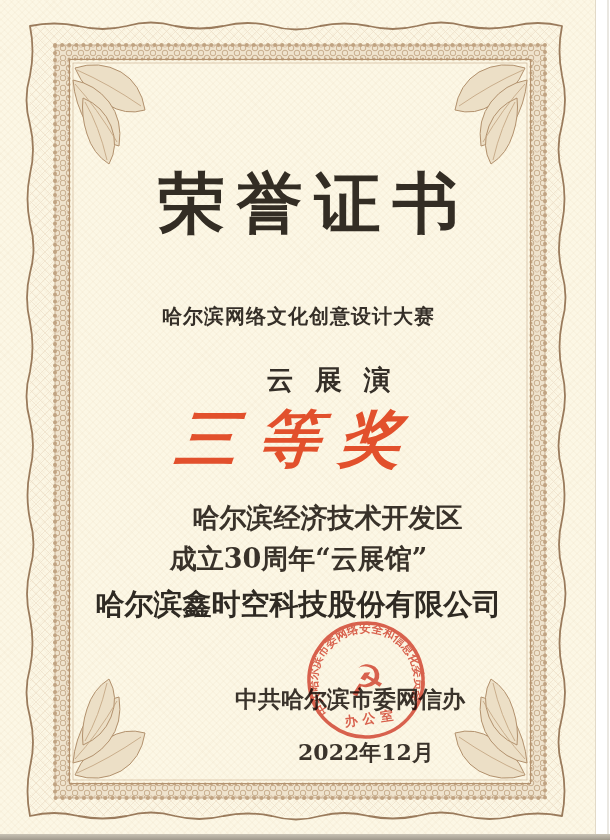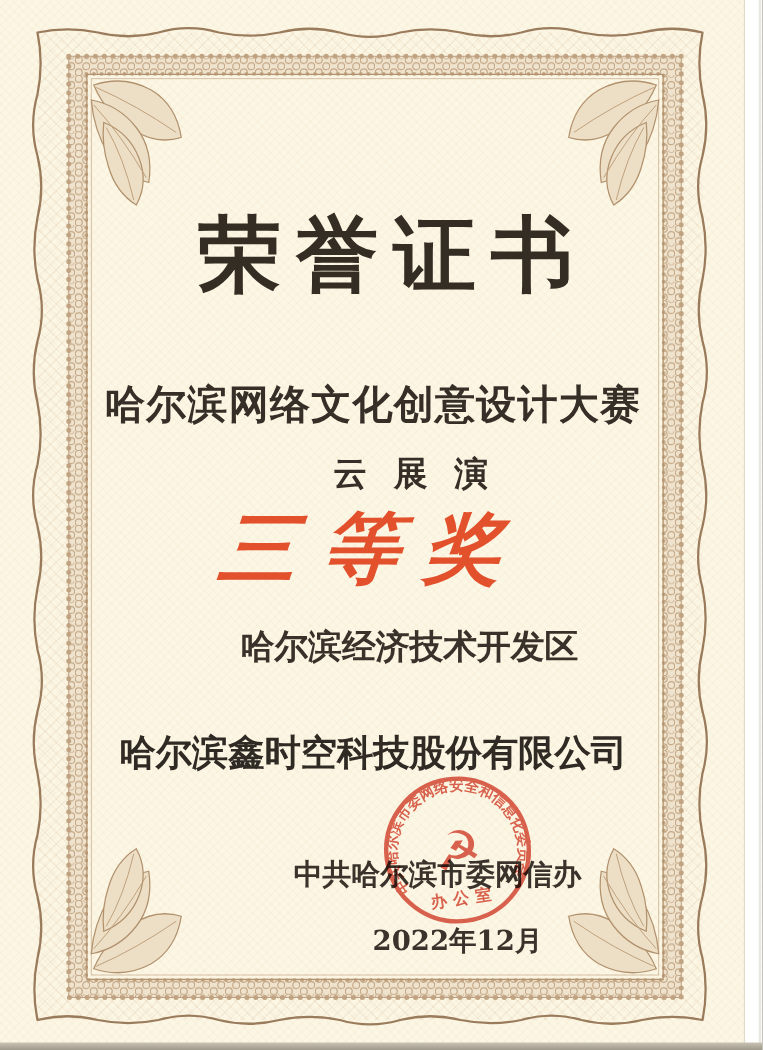--- a/index.html
+++ b/index.html
@@ -14,30 +14,30 @@
       repeating-linear-gradient(-45deg, rgba(210,180,140,0.06) 0 1.5px, transparent 1.5px 5px);
     font-family:"DejaVu Serif","Liberation Serif",serif;
     color:#39322a;
   }
   svg.frame{position:absolute;left:0;top:0;width:610px;height:840px;z-index:1;}
   .lf{fill:#ecdfc6;stroke:#b2916d;stroke-width:1;}
   .vein{fill:none;stroke:#c0a17c;stroke-width:0.8;}
   .txt{position:absolute;left:0;width:597px;text-align:center;line-height:1.15;z-index:3;}
   .title{top:166px;font-size:66px;font-weight:700;letter-spacing:12px;color:#332d24;padding-left:16px;}
   .subtitle{top:243px;font-size:23px;font-weight:700;letter-spacing:2.5px;color:#3a342b;}
-  .event{top:305px;font-size:32px;font-weight:600;letter-spacing:1px;color:#352f28;}
+  .event{top:305px;font-size:20px;font-weight:600;letter-spacing:1px;color:#352f28;}
   .category{top:364px;font-size:27px;font-weight:600;letter-spacing:6px;color:#352f28;padding-left:33px;}
   .award{
     top:403px;font-size:62px;font-weight:700;font-style:italic;
     letter-spacing:20px;color:#e2502c;transform:skewX(-5deg);
   }
   .proj1{top:502px;font-size:27px;font-weight:600;margin-left:29px;}
   .proj2{top:543px;font-size:27px;font-weight:600;}
   .recipient{top:588px;font-size:29px;font-weight:700;
-    font-family:Liberation Mono, monospace;color:#2f2a23;}
+    font-family:Liberation Serif, serif;color:#2f2a23;}
   .issuer{position:absolute;left:140px;top:684px;width:420px;text-align:center;
     font-size:23px;font-weight:600;z-index:3;color:#3a332b;}
   .date{position:absolute;left:156px;top:716px;width:420px;text-align:center;
     font-size:22px;font-weight:600;z-index:3;color:#3a332b;margin-top:22px;}
   svg.seal{
     position:absolute;left:296px;top:610px;width:140px;height:140px;
     z-index:4;mix-blend-mode:multiply;opacity:0.88;
   }
   .right-strip{
     position:absolute;right:0;top:0;width:14px;height:100%;
@@ -93,20 +93,21 @@
     <use href="#leaves" transform="translate(529,60) scale(-1,1)"></use>
     <use href="#leaves" transform="translate(71,783) scale(1,-1)"></use>
     <use href="#leaves" transform="translate(529,783) scale(-1,-1)"></use>
   </svg>
 
   <div class="txt title">荣誉证书</div>
   <div class="txt event">哈尔滨网络文化创意设计大赛</div>
   <div class="txt category">云 展 演</div>
   <div class="txt award">三等奖</div>
   <div class="txt proj1">哈尔滨经济技术开发区</div>
+  <div class="txt proj2">成立30周年“云展馆”</div>
   <div class="txt recipient">哈尔滨鑫时空科技股份有限公司</div>
 
   <div class="issuer">中共哈尔滨市委网信办</div>
   <div class="date">2022年12月</div>
 
   <svg class="seal" viewBox="0 0 140 140">
     <g transform="rotate(-8 70 70)" fill="#d8503f">
       <circle cx="70" cy="70" r="57" fill="none" stroke="#d8503f" stroke-width="3.5"></circle>
       <path id="sealArc" d="M 29 98 A 49 49 0 1 1 111 98" fill="none"></path>
       <text font-size="11.5" font-weight="bold">

